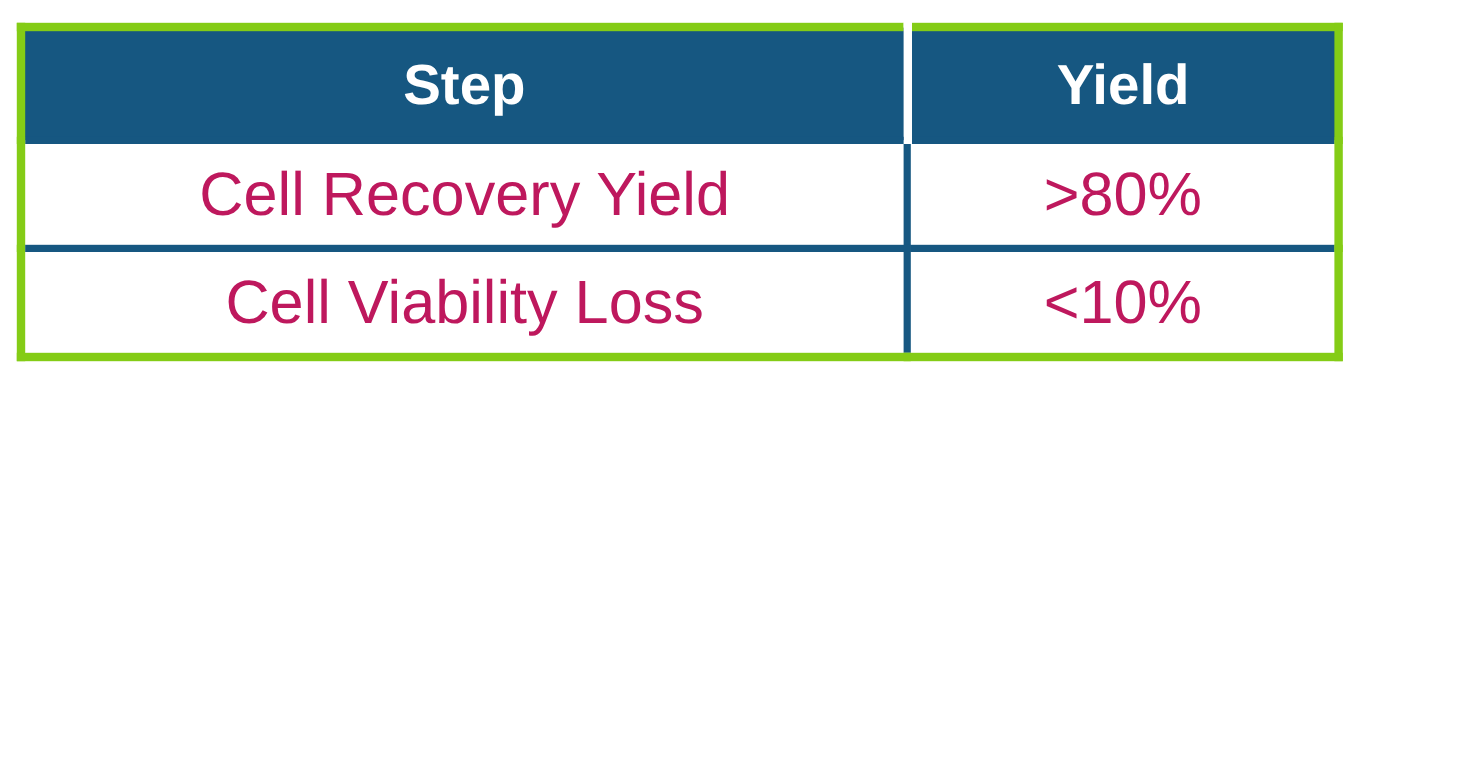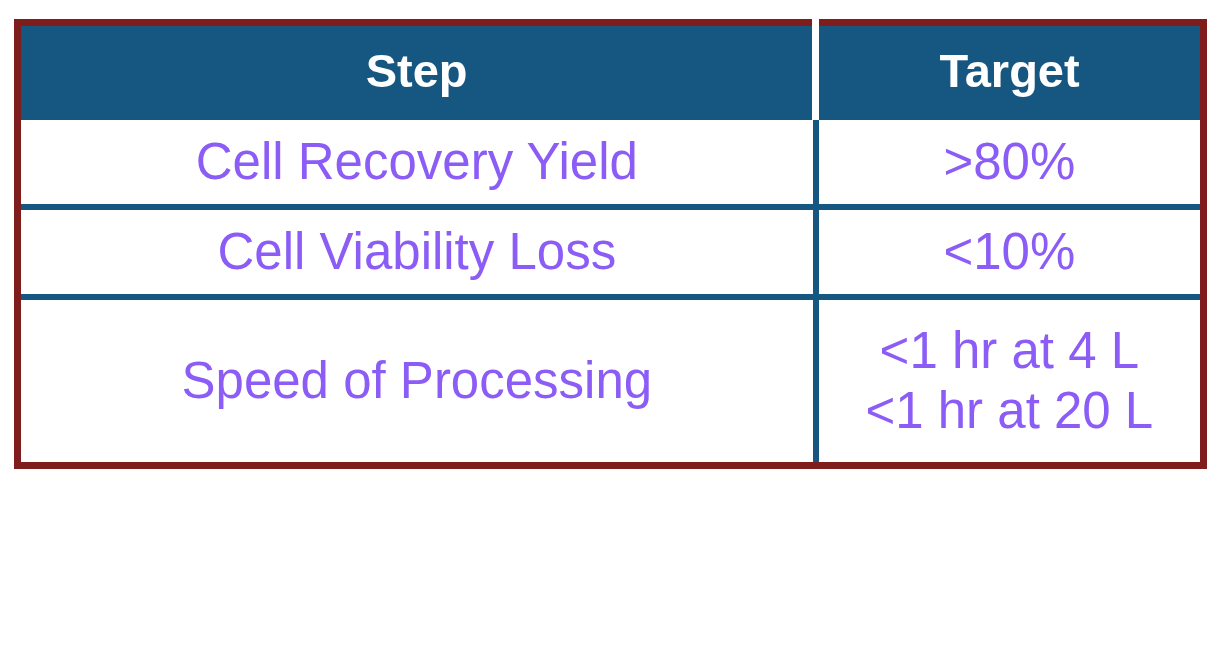--- a/index.html
+++ b/index.html
@@ -12,42 +12,42 @@
     overflow: hidden;
   }
   .table-wrap {
     position: absolute;
     left: 14px;
     top: 19px;
   }
   table.targets {
     border-collapse: collapse;
     table-layout: fixed;
-    width: 1193px;
-    border: 7px solid #7f1d1d;
+    width: 1105px;
+    border: 7px solid #84cc16;
   }
   col.col-step   { width: 67.3%; }
   col.col-target { width: 32.7%; }
   th {
     background: #165781;
     color: #ffffff;
     font-size: 47px;
     font-weight: 700;
     height: 88px;
     text-align: center;
     vertical-align: middle;
     padding: 0;
     border: 0;
   }
   th.step-header {
     border-right: 7px solid #ffffff;
   }
   td {
     border: 6px solid #165781;
-    color: #8b5cf6;
+    color: #be185d;
     font-size: 51px;
     font-weight: 400;
     text-align: center;
     vertical-align: middle;
     height: 84px;
     padding: 0 10px;
     background: #ffffff;
     line-height: 1.18;
   }
   tr.tall-row td { height: 162px; }
@@ -58,32 +58,27 @@
 
 <div class="table-wrap">
   <table class="targets">
     <colgroup>
       <col class="col-step">
       <col class="col-target">
     </colgroup>
     <thead>
       <tr>
         <th class="step-header">Step</th>
-        <th>Target</th>
+        <th>Yield</th>
       </tr>
     </thead>
     <tbody>
       <tr>
         <td class="step-cell">Cell Recovery Yield</td>
         <td class="target-cell">&gt;80%</td>
       </tr>
       <tr>
         <td class="step-cell">Cell Viability Loss</td>
         <td class="target-cell">&lt;10%</td>
       </tr>
-      <tr class="tall-row">
-        <td class="step-cell">Speed of Processing</td>
-        <td class="target-cell">&lt;1 hr at 4 L
-&lt;1 hr at 20 L</td>
-      </tr>
     </tbody>
   </table>
 </div>
 
 </body></html>

